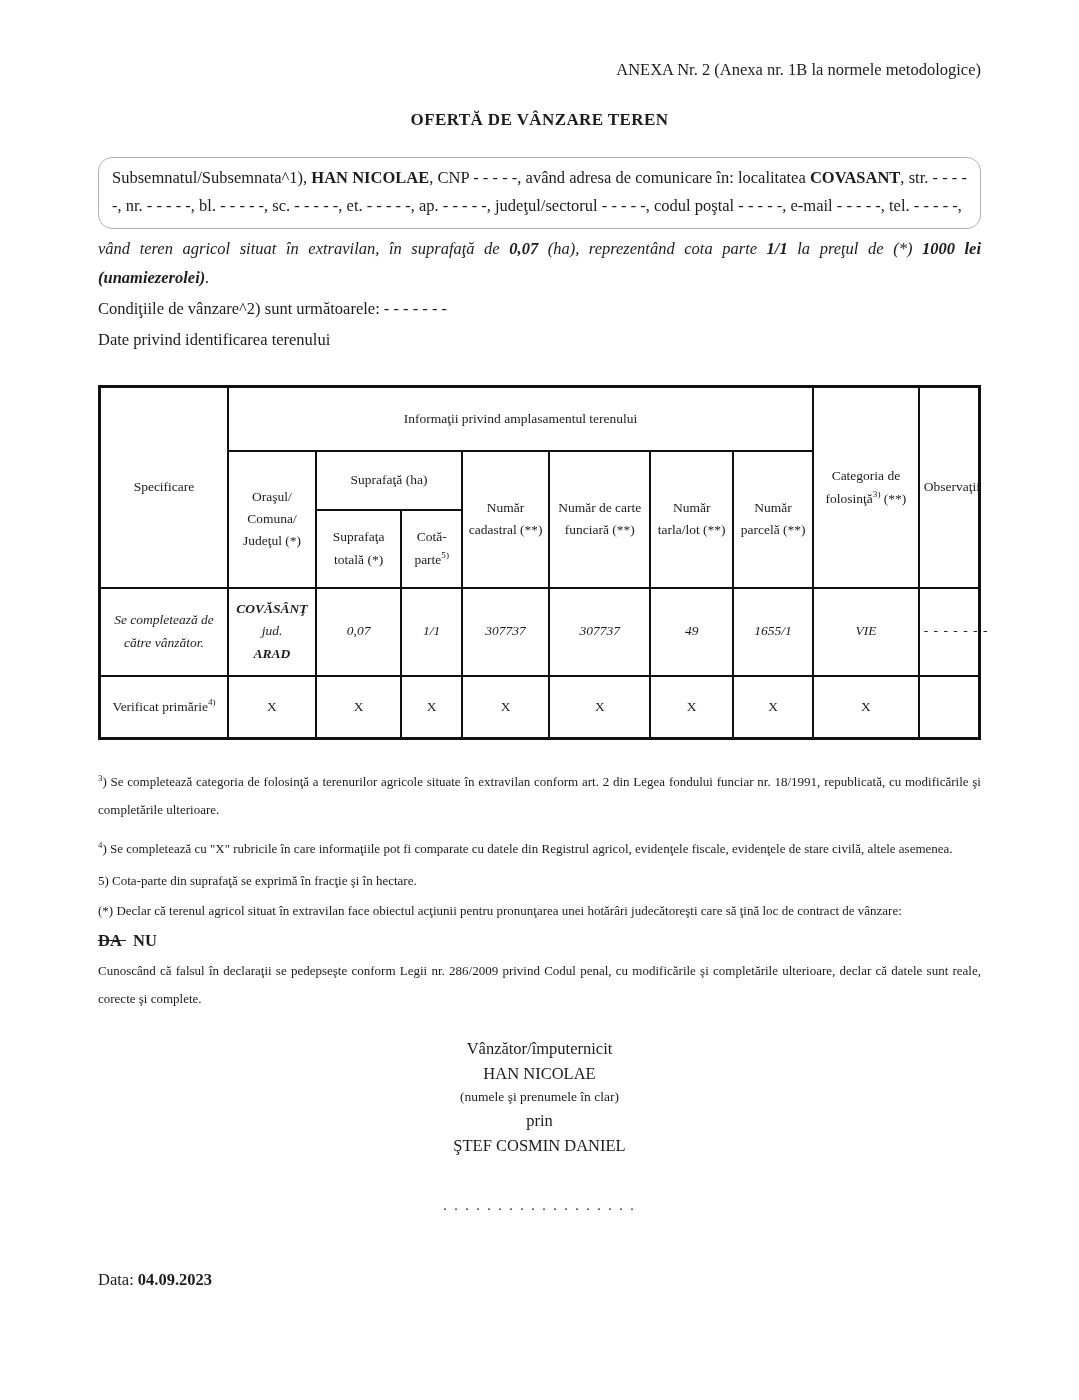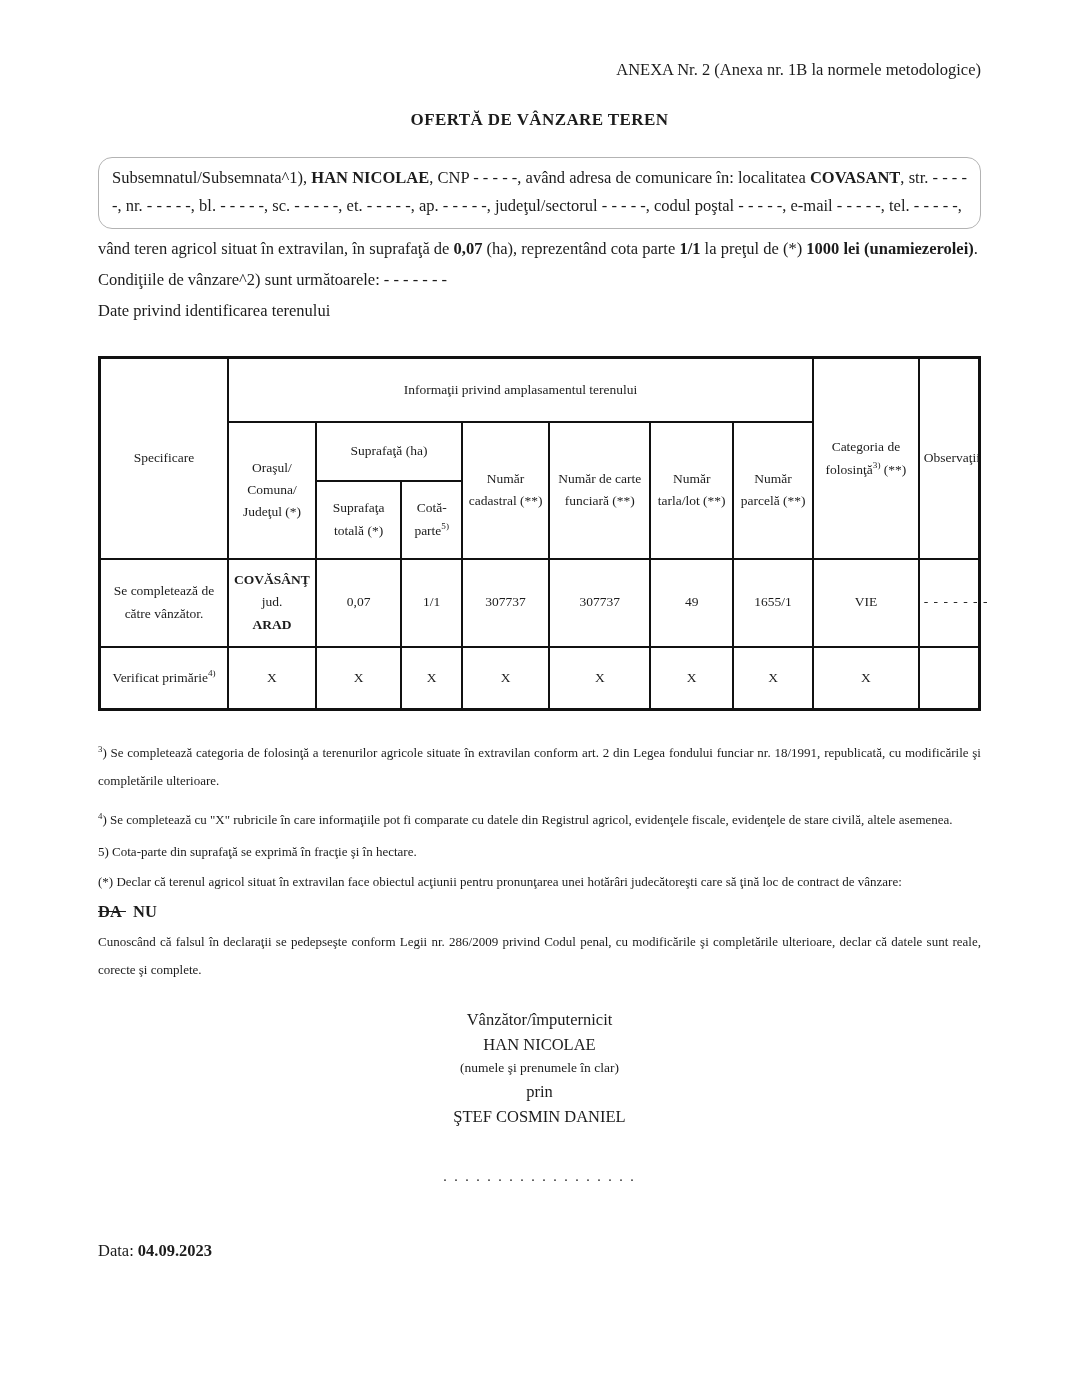--- a/index.html
+++ b/index.html
@@ -21,21 +21,21 @@
     border: 1px solid #b3b3b3;
     border-radius: 14px;
     padding: 6px 13px 8px 13px;
     font-size: 16.5px;
     line-height: 28px;
     text-align: justify;
   }
   .b { font-weight: bold; }
 
   .para { font-size: 16.5px; line-height: 29px; text-align: justify; }
-  .sale-para { margin-top: 5px; }
+  .sale-para { margin-top: 5px; font-style: italic; }
   .cond-line { margin-top: 2px; text-align: left; }
   .ident-line { margin-top: 2px; text-align: left; }
 
   table.land {
     margin-top: 31px;
     width: 883px;
     border-collapse: collapse;
     border: 3px solid #111;
     table-layout: fixed;
   }
@@ -45,21 +45,21 @@
     text-align: center;
     vertical-align: middle;
     font-size: 13.5px;
     line-height: 1.65;
     padding: 2px 4px;
   }
   .prelines { white-space: pre-line; }
   tr.hrow1 { height: 64px; }
   tr.hrow2 { height: 59px; }
   tr.hrow3 { height: 78px; }
-  tr.drow  { height: 88px; }
+  tr.drow  { height: 88px; font-style: italic; }
   tr.xrow  { height: 63px; }
   td.xcell { font-size: 21px; }
   td.val { font-weight: bold; }
   td.dashes { font-size: 12px; white-space: nowrap; letter-spacing: 1px; }
   sup { font-size: 0.68em; }
 
   .fnote { font-size: 13px; line-height: 28px; text-align: justify; }
   .fn3 { margin-top: 24px; }
   .fn4 { margin-top: 7px; }
   .fn5 { margin-top: 3px; text-align: left; }

